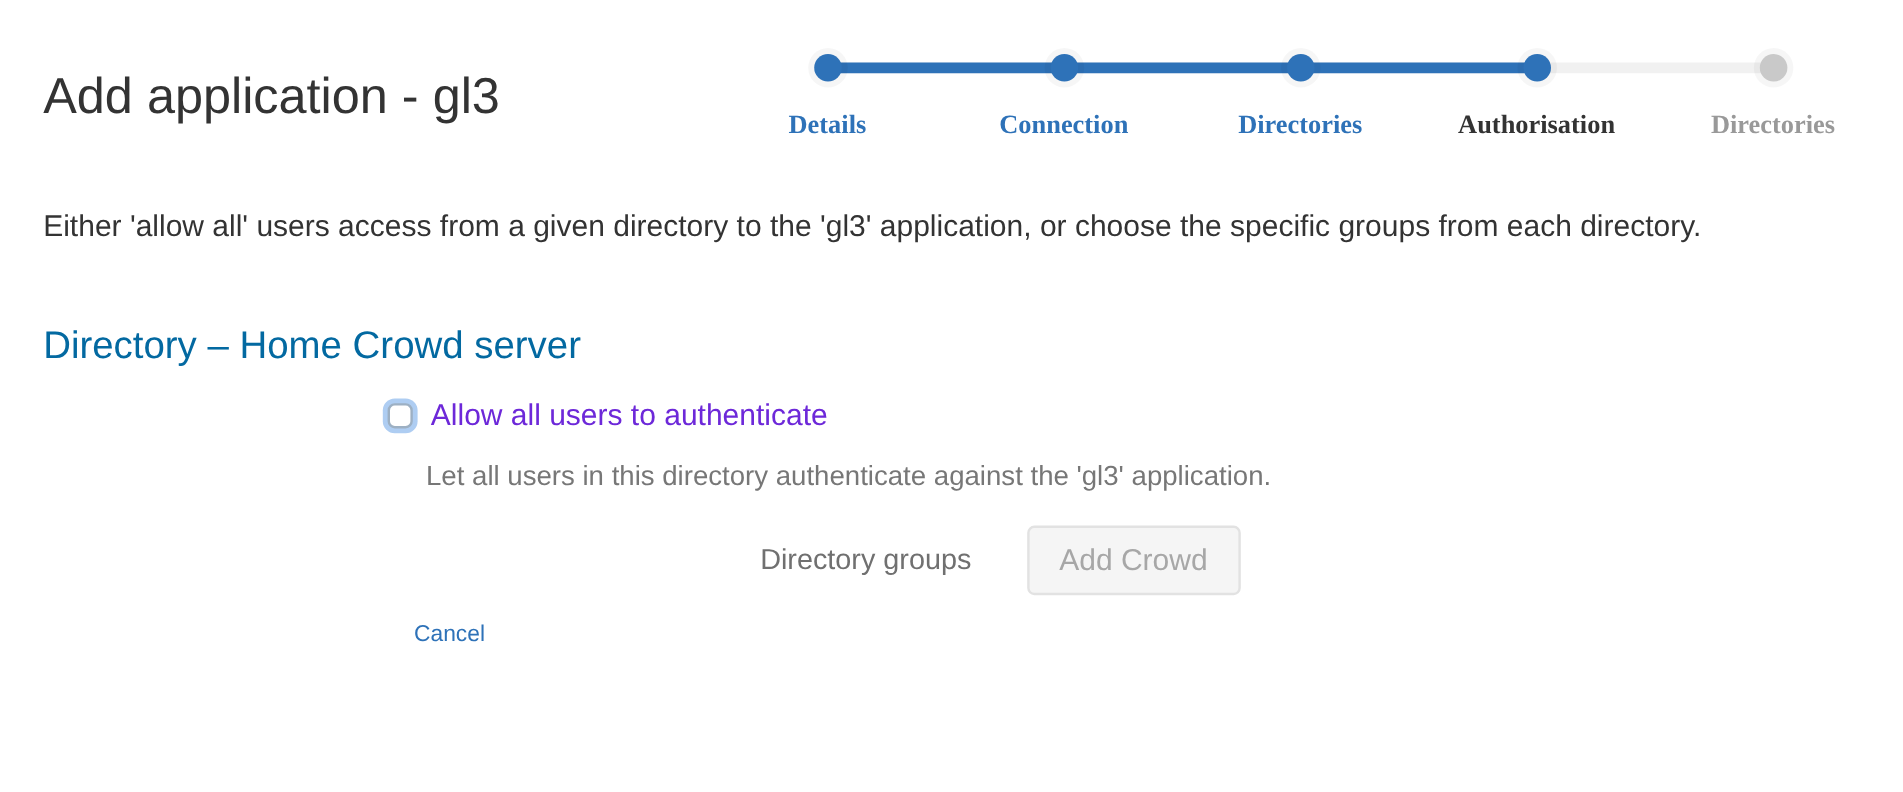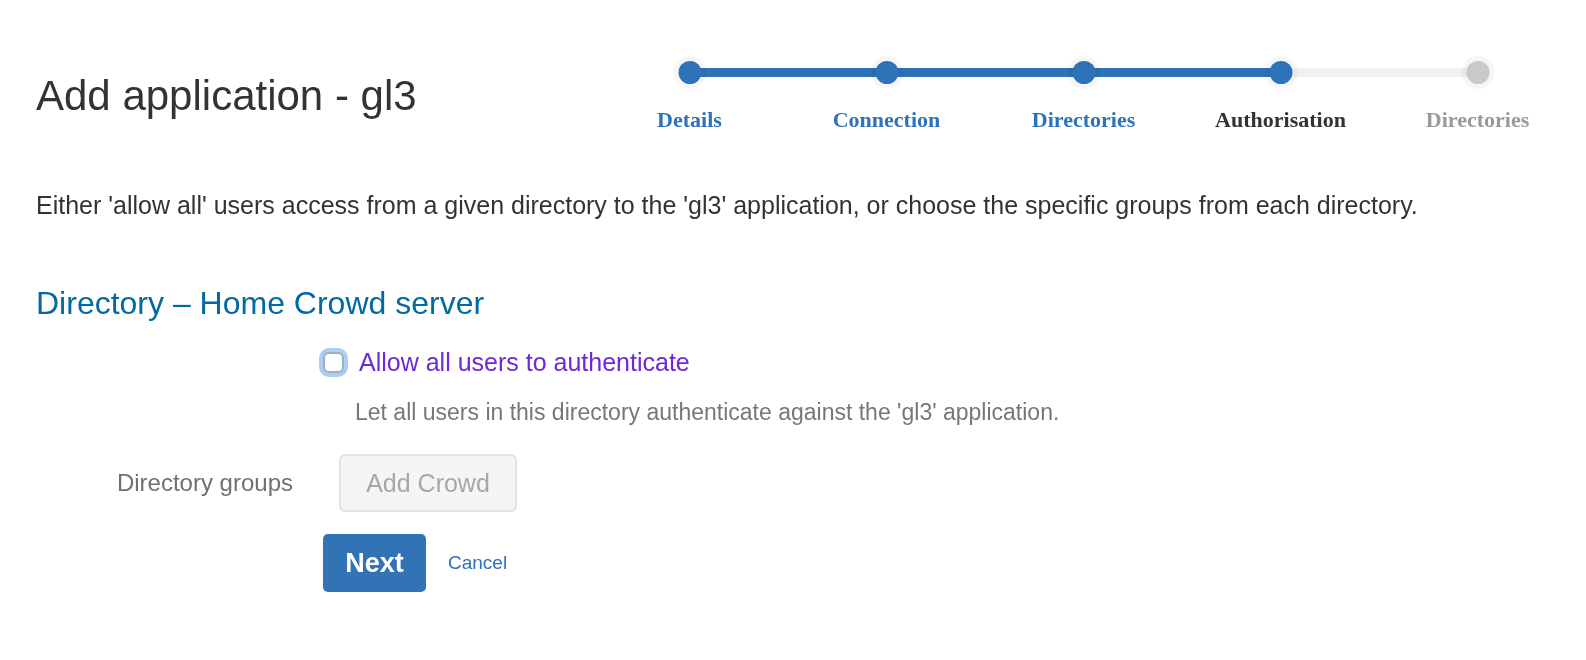--- a/index.html
+++ b/index.html
@@ -4,21 +4,21 @@
 <style>
   * { margin:0; padding:0; box-sizing:border-box; }
   html,body { background:#fff; }
   body {
     font-family:"Liberation Sans","DejaVu Sans",sans-serif;
     width:1586px; height:660px; overflow:hidden; color:#333;
   }
   .page { width:1586px; height:660px; background:#fff; }
 
   
-  .header { display:flex; justify-content:space-between; align-items:flex-start; padding:16px 10px 0 36px; }
+  .header { display:flex; justify-content:space-between; align-items:flex-start; padding:0 10px 0 36px; }
   .page-title { font-size:42px; font-weight:400; color:#333; margin-top:56px; white-space:nowrap; }
 
   
   .stepper { position:relative; width:985px; height:82px; margin-top:45px; flex-shrink:0; }
   .track    { position:absolute; top:7px; left:10%; right:10%; height:9px; background:#f1f1f1; border-radius:5px; }
   .progress { position:absolute; top:7px; left:10%; width:60%; height:9px; background:#2e72b8; border-radius:5px; }
   .dot { position:absolute; top:0; width:23px; height:23px; border-radius:50%;
          transform:translateX(-50%); box-shadow:0 0 0 5px rgba(0,0,0,0.035); }
   .dot.done, .dot.current { background:#2e72b8; }
   .dot.upcoming { background:#c9c9c9; }
@@ -34,21 +34,21 @@
   .section-heading { font-size:32px; font-weight:400; color:#0369a1; margin-top:60px; }
 
   .checkbox-row { display:flex; align-items:center; gap:15px; margin:26px 0 0 287px; }
   .checkbox { display:inline-block; width:21px; height:21px; background:#fff;
               border:2px solid #9db0c3; border-radius:6px;
               box-shadow:0 0 0 4px #aecdf2; cursor:pointer; flex-shrink:0; }
   .checkbox-label { font-size:25px; color:#6d28d9; cursor:pointer; }
 
   .field-help { margin:22px 0 0 319px; font-size:23px; color:#777; }
 
-  .field-row { display:flex; align-items:center; margin-top:28px; }
+  .field-row { display:flex; align-items:center; margin-top:28px;justify-content:center; }
   .field-label { width:287px; padding-right:30px; text-align:right; font-size:24px; color:#707070; }
   .select { width:497px; height:58px; background:#fff; border:2px solid #c6c6c6; border-radius:8px;
             display:flex; align-items:center; justify-content:space-between;
             padding:0 12px 0 18px; cursor:pointer; }
   .select-value { font-size:27px; color:#222; }
   .select-arrows { display:flex; flex-direction:column; align-items:center; gap:3px; }
   .tri-up   { width:0; height:0; border-left:8px solid transparent; border-right:8px solid transparent; border-bottom:10px solid #2f2f2f; }
   .tri-down { width:0; height:0; border-left:8px solid transparent; border-right:8px solid transparent; border-top:10px solid #2f2f2f; }
   .btn-secondary { margin-left:16px; width:178px; height:58px; background:#f5f5f5;
                    border:2px solid #e2e2e2; border-radius:6px; font-size:25px; color:#a7a7a7;
@@ -99,18 +99,17 @@
     <div class="field-help">Let all users in this directory authenticate against the 'gl3' application.</div>
 
     <div class="field-row">
       <div class="field-label">Directory groups</div>
 
 
       <button class="btn-secondary" disabled="">Add Crowd</button>
     </div>
 
     <div class="actions-row">
-      <button class="btn-primary">Next</button>
       <a class="cancel-link" href="#">Cancel</a>
     </div>
 
   </main>
 </div>
 
 </body></html>

